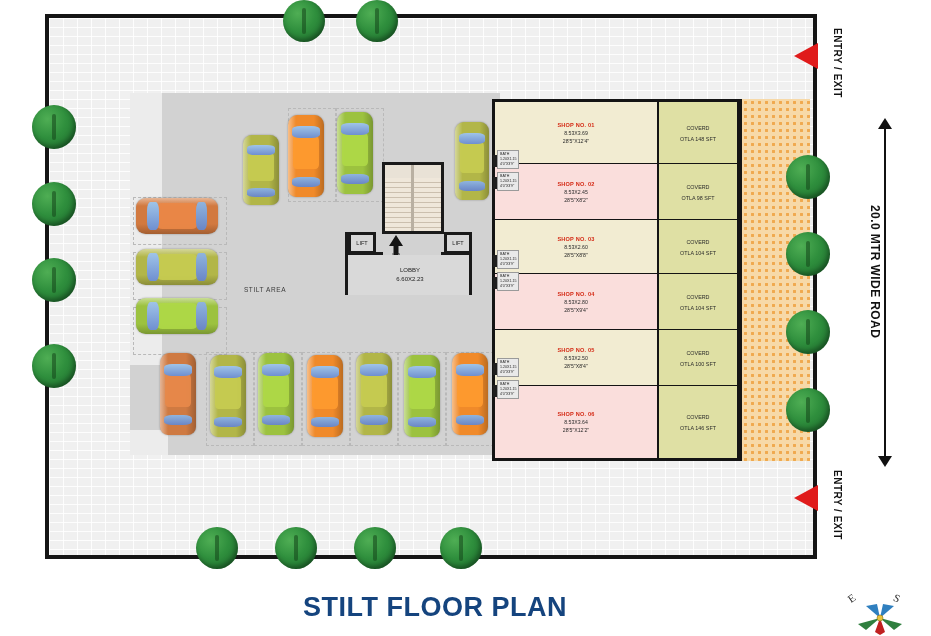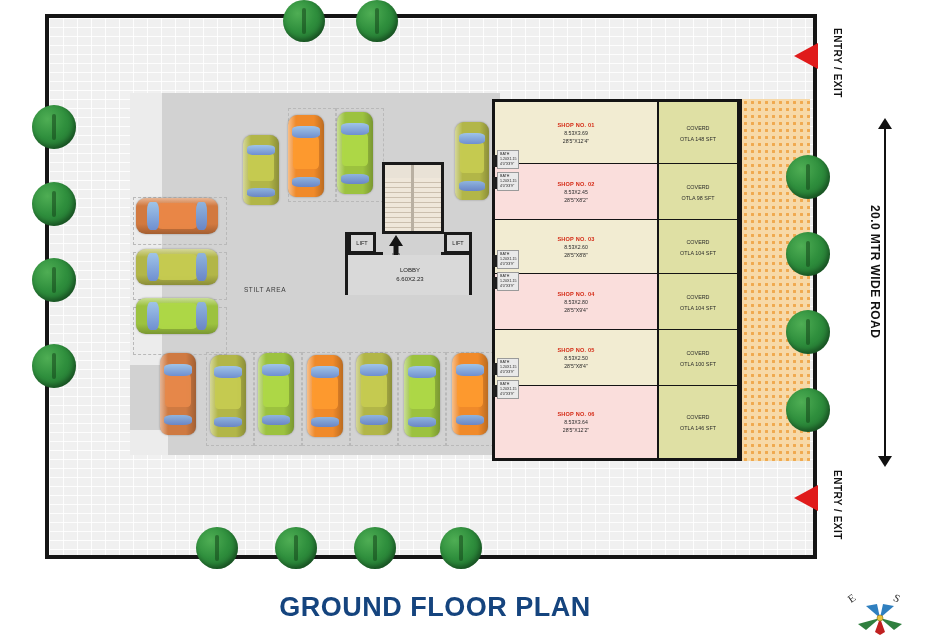--- a/index.html
+++ b/index.html
@@ -404,21 +404,21 @@
 <div class="abs ee-arrow" style="left:794px;top:43px;"></div>
 <div class="abs ee-label" style="left:832px;top:28px;">ENTRY / EXIT</div>
 <div class="abs ee-arrow" style="left:794px;top:485px;"></div>
 <div class="abs ee-label" style="left:832px;top:470px;">ENTRY / EXIT</div>
 
 <div class="abs" id="road-dim-line"></div>
 <div class="abs road-head" id="road-head-top"></div>
 <div class="abs road-head" id="road-head-bot"></div>
 <div class="abs" id="road-label">20.0 MTR WIDE ROAD</div>
 
-<div class="abs" id="plan-title">GROUND FLOOR PLAN</div>
+<div class="abs" id="plan-title">STILT FLOOR PLAN</div>
 
 <div class="abs" id="compass">
   <svg width="60" height="40" viewBox="0 0 60 40">
     <g transform="translate(30,22)">
       <path d="M0 0 L-22 6 L-14 12 Z" fill="#2f7f3f"></path>
       <path d="M0 0 L22 6 L14 12 Z" fill="#2f7f3f"></path>
       <path d="M0 0 L-14 -12 L-3 -14 Z" fill="#2f7fbf"></path>
       <path d="M0 0 L14 -12 L3 -14 Z" fill="#2f7fbf"></path>
       <path d="M0 0 L-5 14 L0 17 L5 14 Z" fill="#c02020"></path>
       <circle cx="0" cy="0" r="3" fill="#e8c33a" stroke="#8a7020" stroke-width=".6"></circle>

